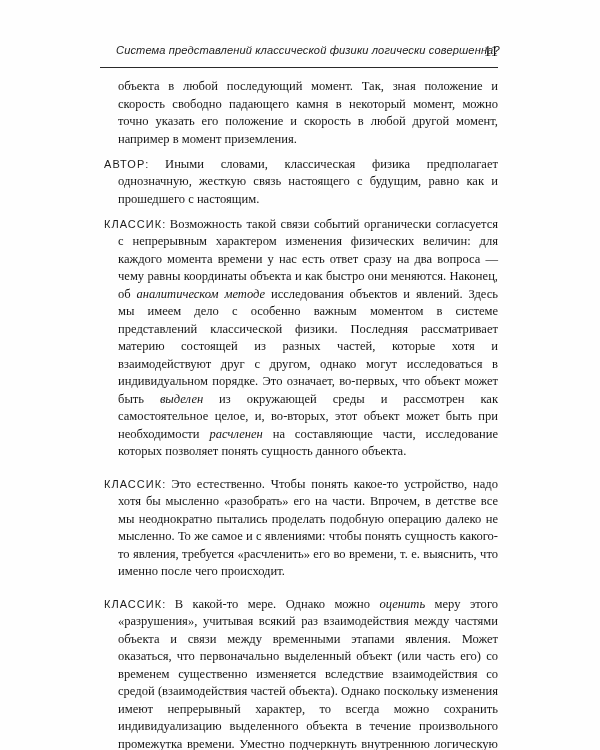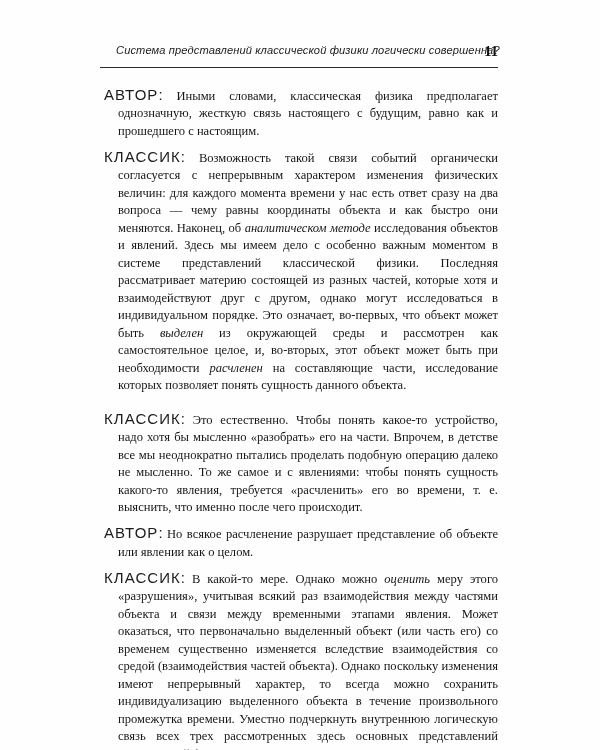--- a/index.html
+++ b/index.html
@@ -47,21 +47,21 @@
     letter-spacing: 0.12px;
     color: #1b1b1b;
     white-space: nowrap;
   }
   .rh-folio {
     position: absolute;
     right: 0;
     top: -1px;
     font-family: "Liberation Serif", "DejaVu Serif", serif;
     font-size: 14.5px;
-    font-weight: 700;
+    font-weight: 400;
     color: #111111;
   }
   .rh-rule {
     position: absolute;
     left: 100px;
     top: 67px;
     width: 398px;
     height: 1px;
     background: #2a2a2a;
   }
@@ -90,21 +90,21 @@
   }
 
   
   p.speech {
     padding-left: 14px;
     text-indent: -14px;
   }
 
   .speaker {
     font-family: "Liberation Sans", "DejaVu Sans", sans-serif;
-    font-size: 15px;
+    font-size: 11px;
     letter-spacing: 1.05px;
     color: #1b1b1b;
   }
   .speaker .colon {
     letter-spacing: 0;
   }
 
   .gap {
     height: 7.5px;
   }
@@ -118,38 +118,38 @@
 <div class="page">
 
   <div class="running-head">
     <div class="rh-title">Система представлений классической физики логически совершенна?</div>
     <div class="rh-folio">11</div>
   </div>
   <div class="rh-rule"></div>
 
   <div class="textblock">
 
+    <p class="para plain">объекта в любой последующий момент. Так, зная положение и скорость свободно падающего камня в некоторый момент, можно точно указать его положение и скорость в любой другой момент, например в момент приземления.</p>
 
     <div class="gap"></div>
 
     <p class="para speech"><span class="speaker"><span>АВТОР</span><span class="colon">:</span></span><span> Иными словами, классическая физика предполагает однозначную, жесткую связь настоящего с будущим, равно как и прошедшего с настоящим.</span></p>
 
     <div class="gap"></div>
 
     <p class="para speech"><span class="speaker"><span>КЛАССИК</span><span class="colon">:</span></span><span> Возможность такой связи событий органически согласуется с непрерывным характером изменения физических величин: для каждого момента времени у нас есть ответ сразу на два вопроса — чему равны координаты объекта и как быстро они меняются. Наконец, об </span><em class="it">аналитическом методе</em><span> исследования объектов и явлений. Здесь мы имеем дело с особенно важным моментом в системе представлений классической физики. Последняя рассматривает материю состоящей из разных частей, которые хотя и взаимодействуют друг с другом, однако могут исследоваться в индивидуальном порядке. Это означает, во-первых, что объект может быть </span><em class="it">выделен</em><span> из окружающей среды и рассмотрен как самостоятельное целое, и, во-вторых, этот объект может быть при необходимости </span><em class="it">расчленен</em><span> на составляющие части, исследование которых позволяет понять сущность данного объекта.</span></p>
 
     <div class="gap"></div>
 
 
     <div class="gap"></div>
 
     <p class="para speech"><span class="speaker"><span>КЛАССИК</span><span class="colon">:</span></span><span> Это естественно. Чтобы понять какое-то устройство, надо хотя бы мысленно «разобрать» его на части. Впрочем, в детстве все мы неоднократно пытались проделать подобную операцию далеко не мысленно. То же самое и с явлениями: чтобы понять сущность какого-то явления, требуется «расчленить» его во времени, т. е. выяснить, что именно после чего происходит.</span></p>
 
     <div class="gap"></div>
 
-    <p class="para speech"><span class="speaker"><span>АВТОР</span><span class="colon">:</span></span><span> Но всякое расчленение разрушает представление об объекте или явлении как о целом.</span></p>
 
     <div class="gap"></div>
 
     <p class="para speech"><span class="speaker"><span>КЛАССИК</span><span class="colon">:</span></span><span> В какой-то мере. Однако можно </span><em class="it">оценить</em><span> меру этого «разрушения», учитывая всякий раз взаимодействия между частями объекта и связи между временными этапами явления. Может оказаться, что первоначально выделенный объект (или часть его) со временем существенно изменяется вследствие взаимодействия со средой (взаимодействия частей объекта). Однако поскольку изменения имеют непрерывный характер, то всегда можно сохранить индивидуализацию выделенного объекта в течение произвольного промежутка времени. Уместно подчеркнуть внутреннюю логическую связь всех трех рассмотренных здесь основных представлений классической физики.</span></p>
 
   </div>
 </div>
 
 </body></html>

